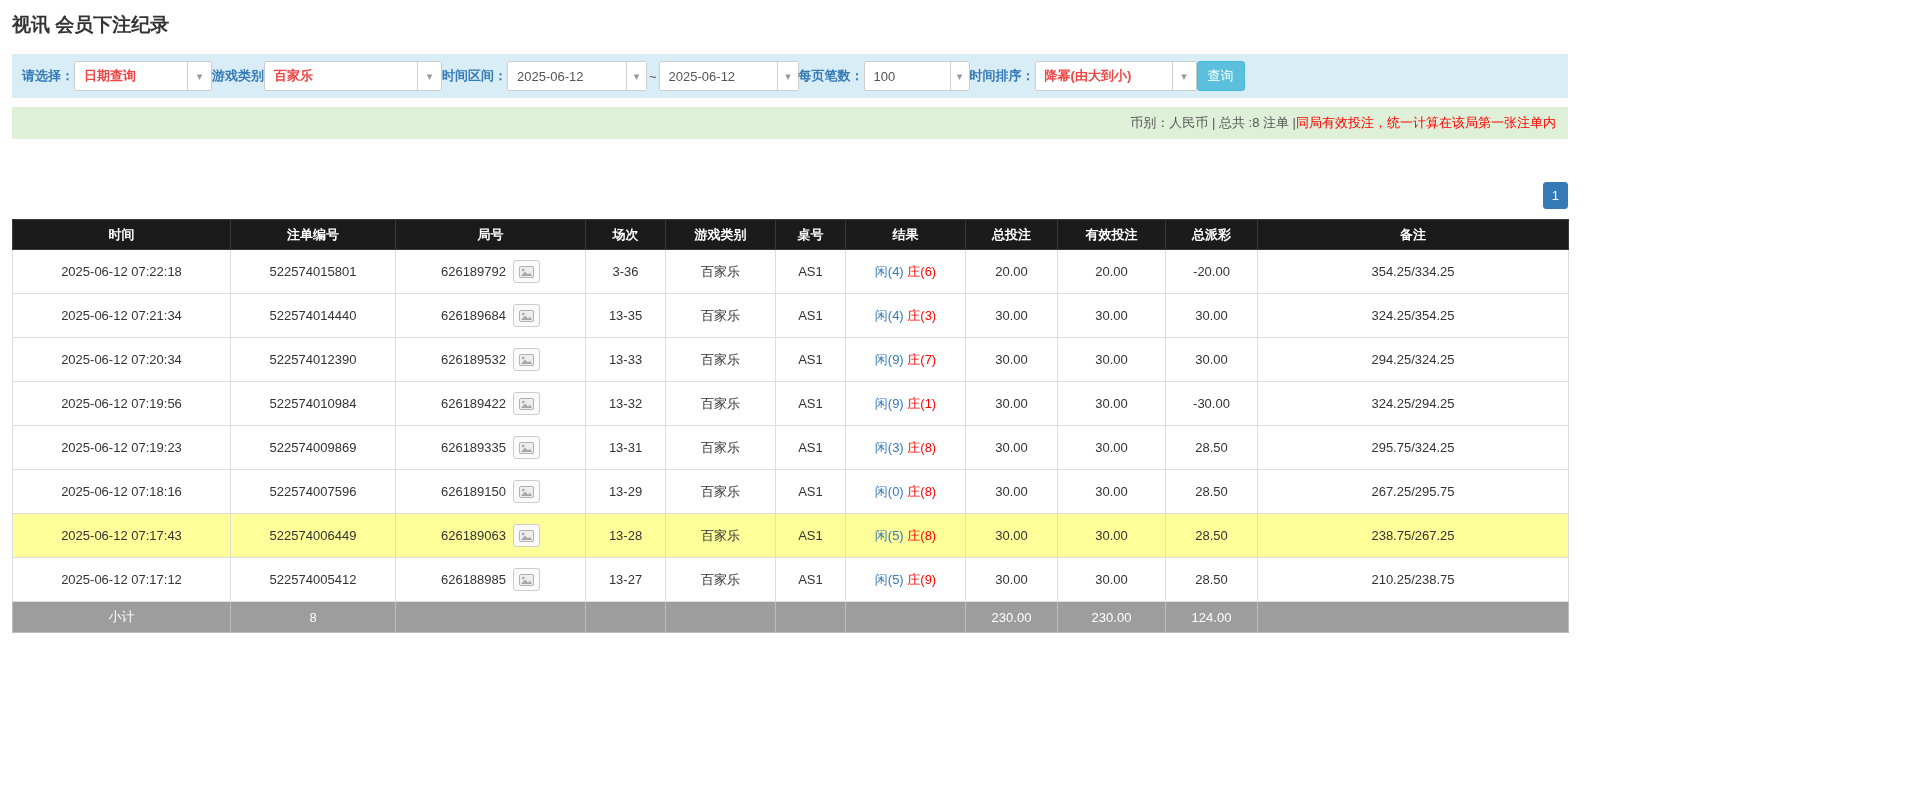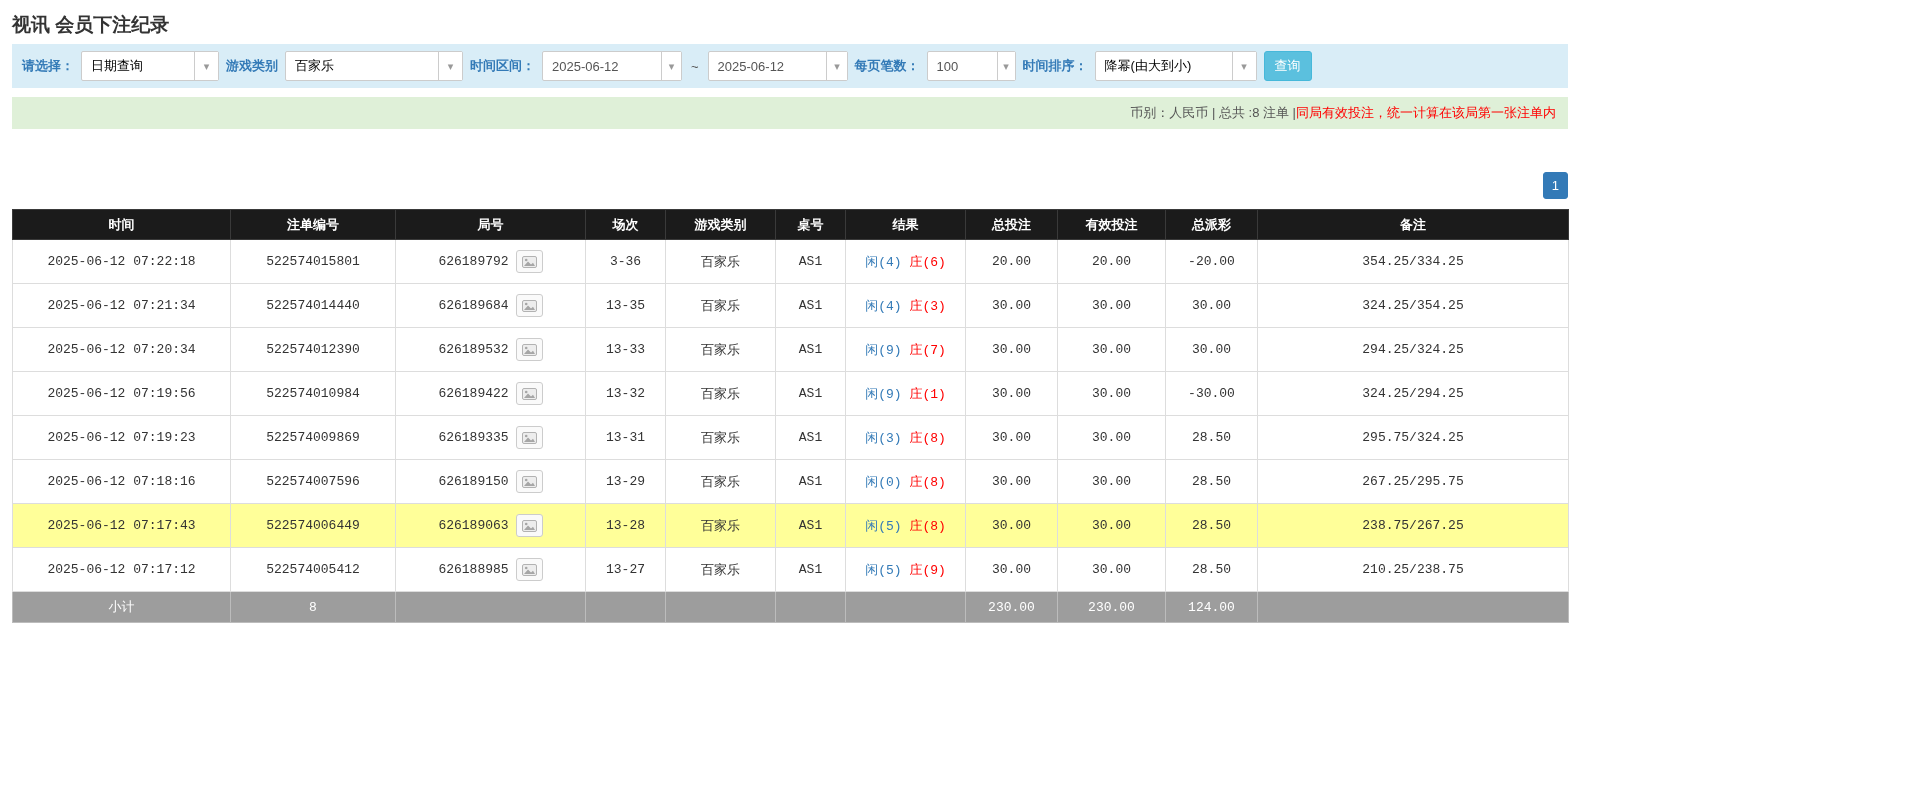--- a/index.html
+++ b/index.html
@@ -14,46 +14,46 @@
 
   .page-title {
     font-size: 19px;
     font-weight: 700;
     color: #333;
     padding: 12px 0 4px 0;
   }
 
   
   .filter-bar {
-    margin-top: 2px;
+    margin-top: 12px;
     background: #d9edf7;
     padding: 7px 10px;
     display: flex;
     align-items: center;
-    gap: 7px;
     white-space: nowrap;
   }
   .filter-label {
     color: #337ab7;
     font-weight: bold;
     font-size: 13px;
   }
   .combo {
     display: inline-flex;
     align-items: stretch;
     background: #fff;
     border: 1px solid #ccc;
     border-radius: 2px;
     height: 30px;
   }
   .combo .val {
     display: flex;
     align-items: center;
     padding: 0 9px;
-    color: #000000;
+    color: #ef4444;
+    font-weight: bold;
   }
   .combo input {
     border: none;
     outline: none;
     padding: 0 9px;
     font-size: 13px;
     color: #555;
     font-family: inherit;
     width: 100%;
     background: transparent;
@@ -66,21 +66,21 @@
     color: #999;
     font-size: 11px;
     cursor: pointer;
     display: flex;
     align-items: center;
     justify-content: center;
   }
   .w-select1 { width: 138px; }
   .w-select2 { width: 178px; }
   .w-date    { width: 140px; }
-  .w-pp      { width: 89px; }
+  .w-pp      { width: 106px; }
   .w-sort    { width: 162px; }
   .tilde { color: #555; padding: 0 2px; }
   .query-btn {
     background: #5bc0de;
     border: 1px solid #46b8da;
     color: #fff;
     font-size: 13px;
     height: 30px;
     padding: 0 10px;
     border-radius: 3px;
@@ -119,21 +119,20 @@
     font-family: inherit;
   }
 
   
   table.records {
     margin-top: 10px;
     width: 100%;
     border-collapse: collapse;
     table-layout: fixed;
     text-align: center;
-    font-family: Liberation Mono, monospace;
   }
   table.records thead th {
     background: #1b1b1b;
     color: #fff;
     font-weight: bold;
     font-size: 13px;
     height: 30px;
     border: 1px solid #3a3a3a;
   }
   table.records tbody td {

